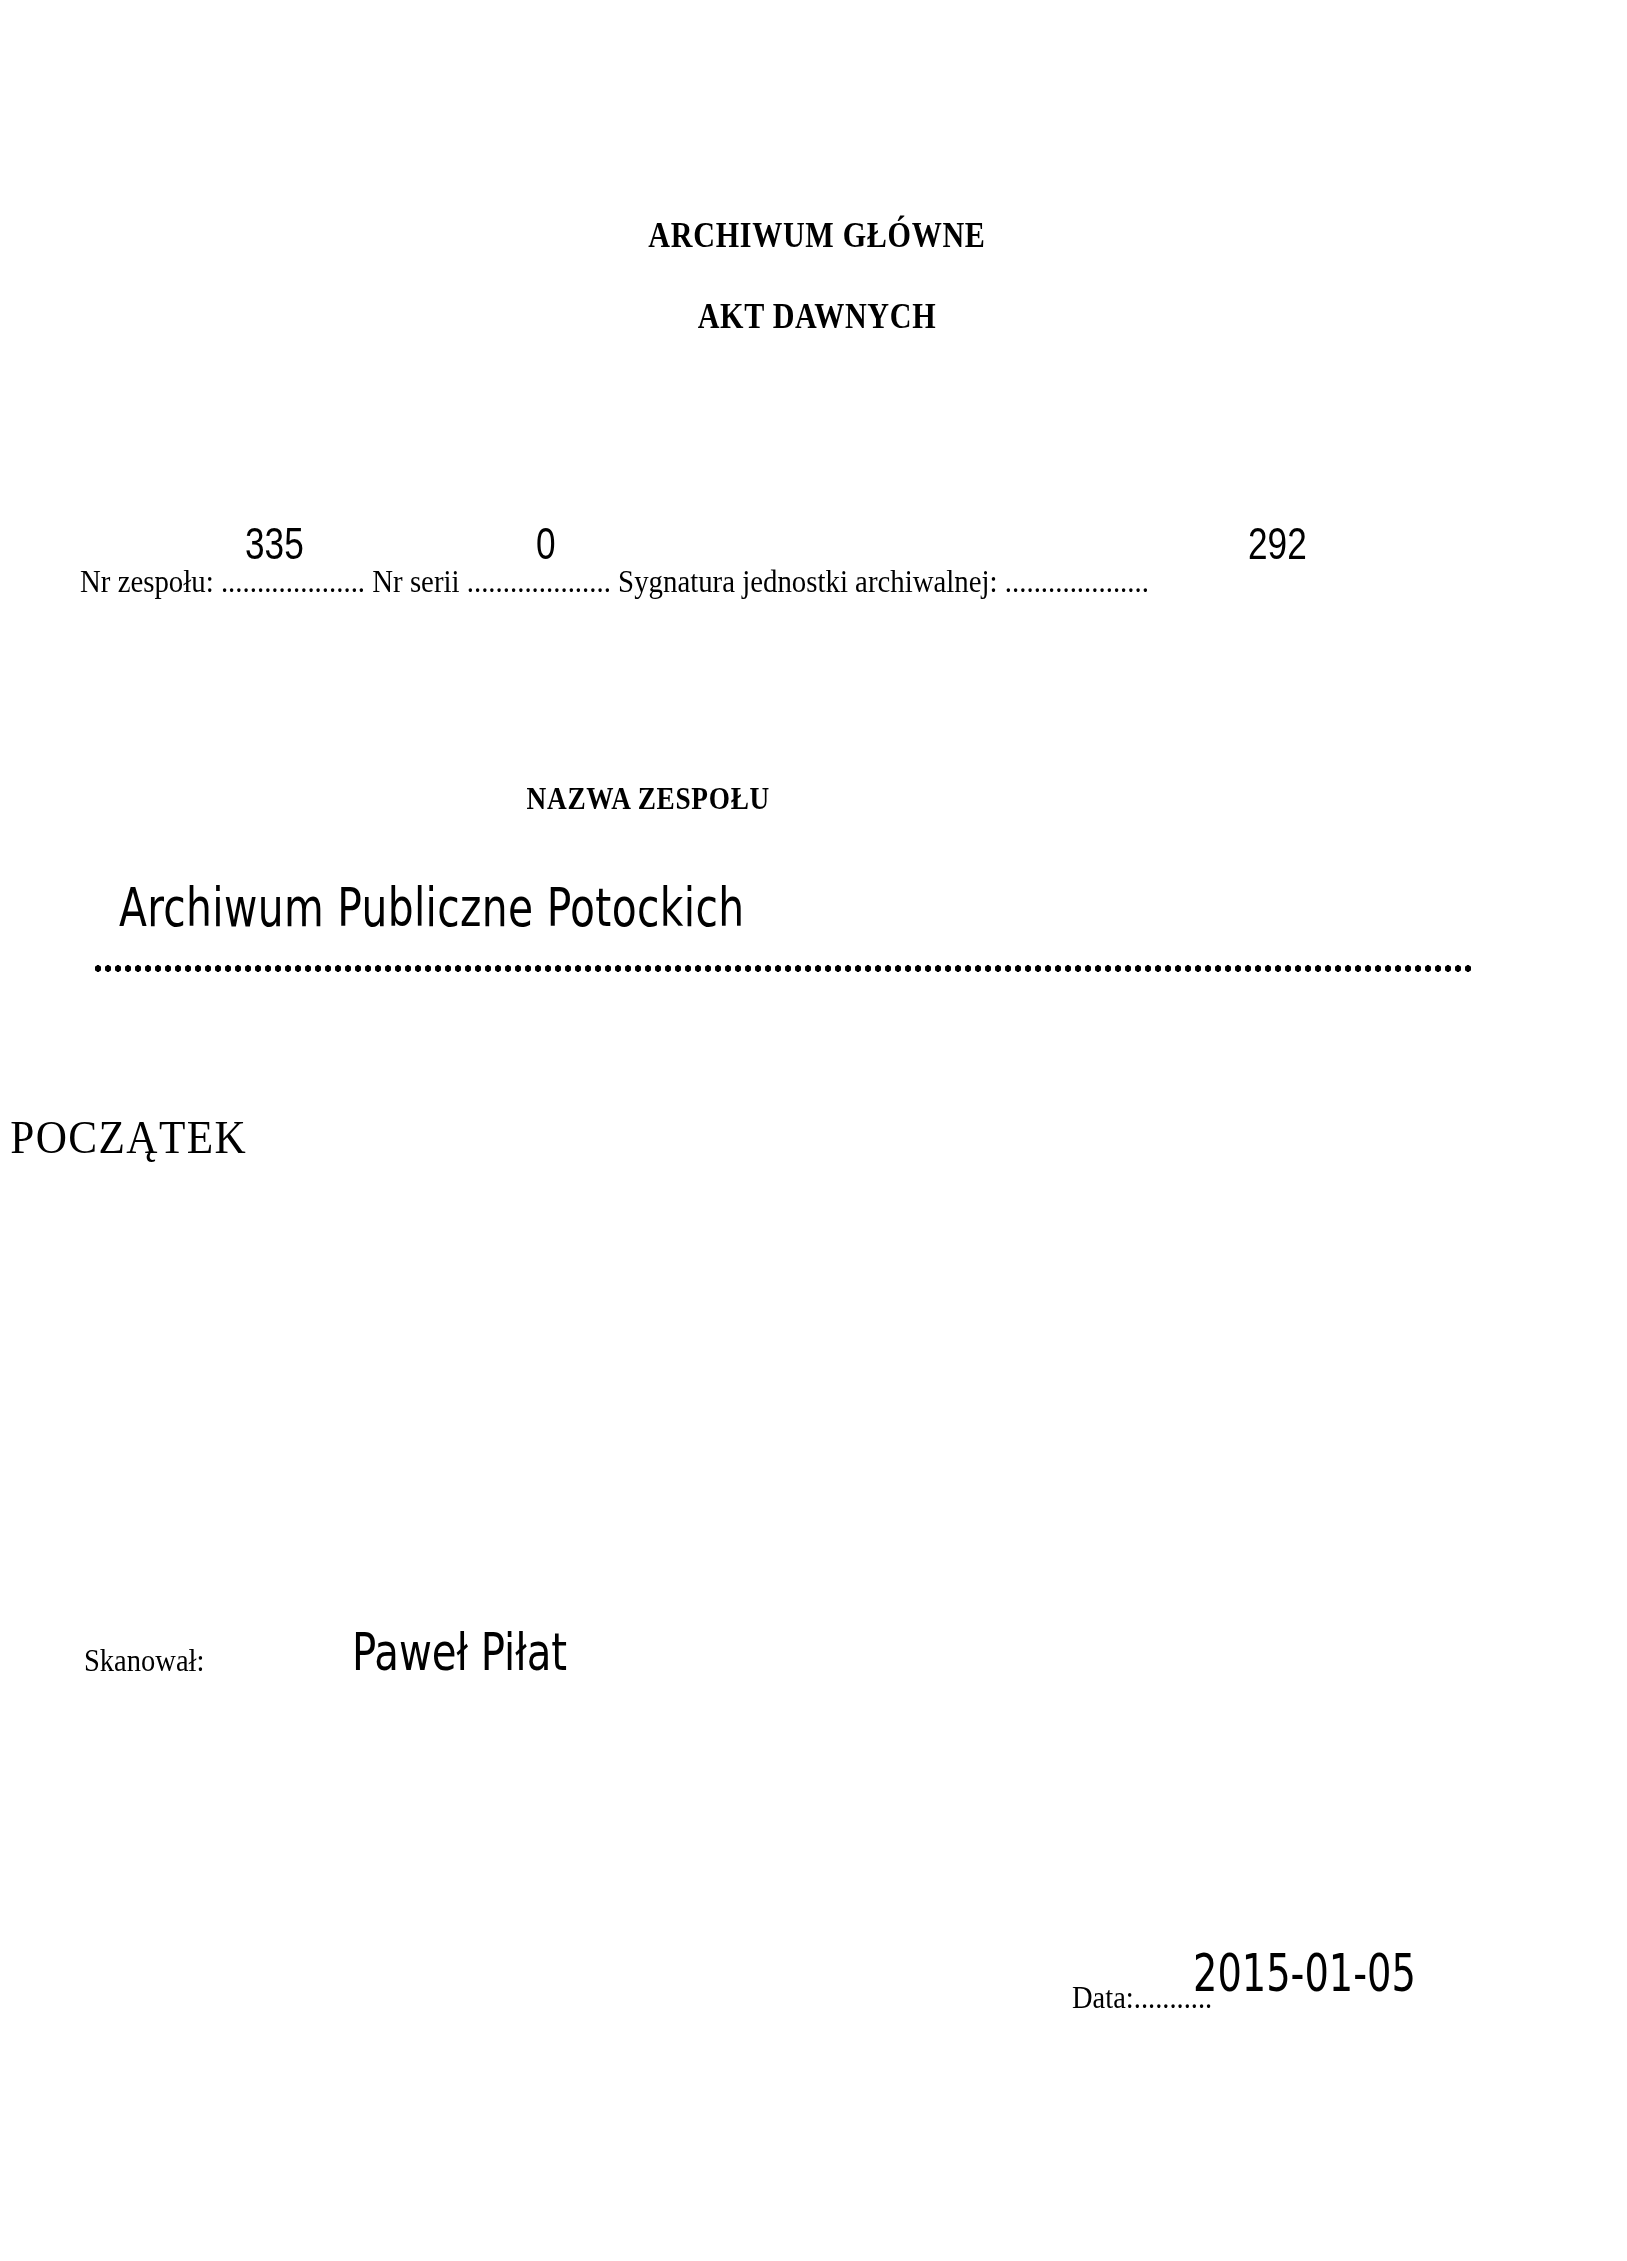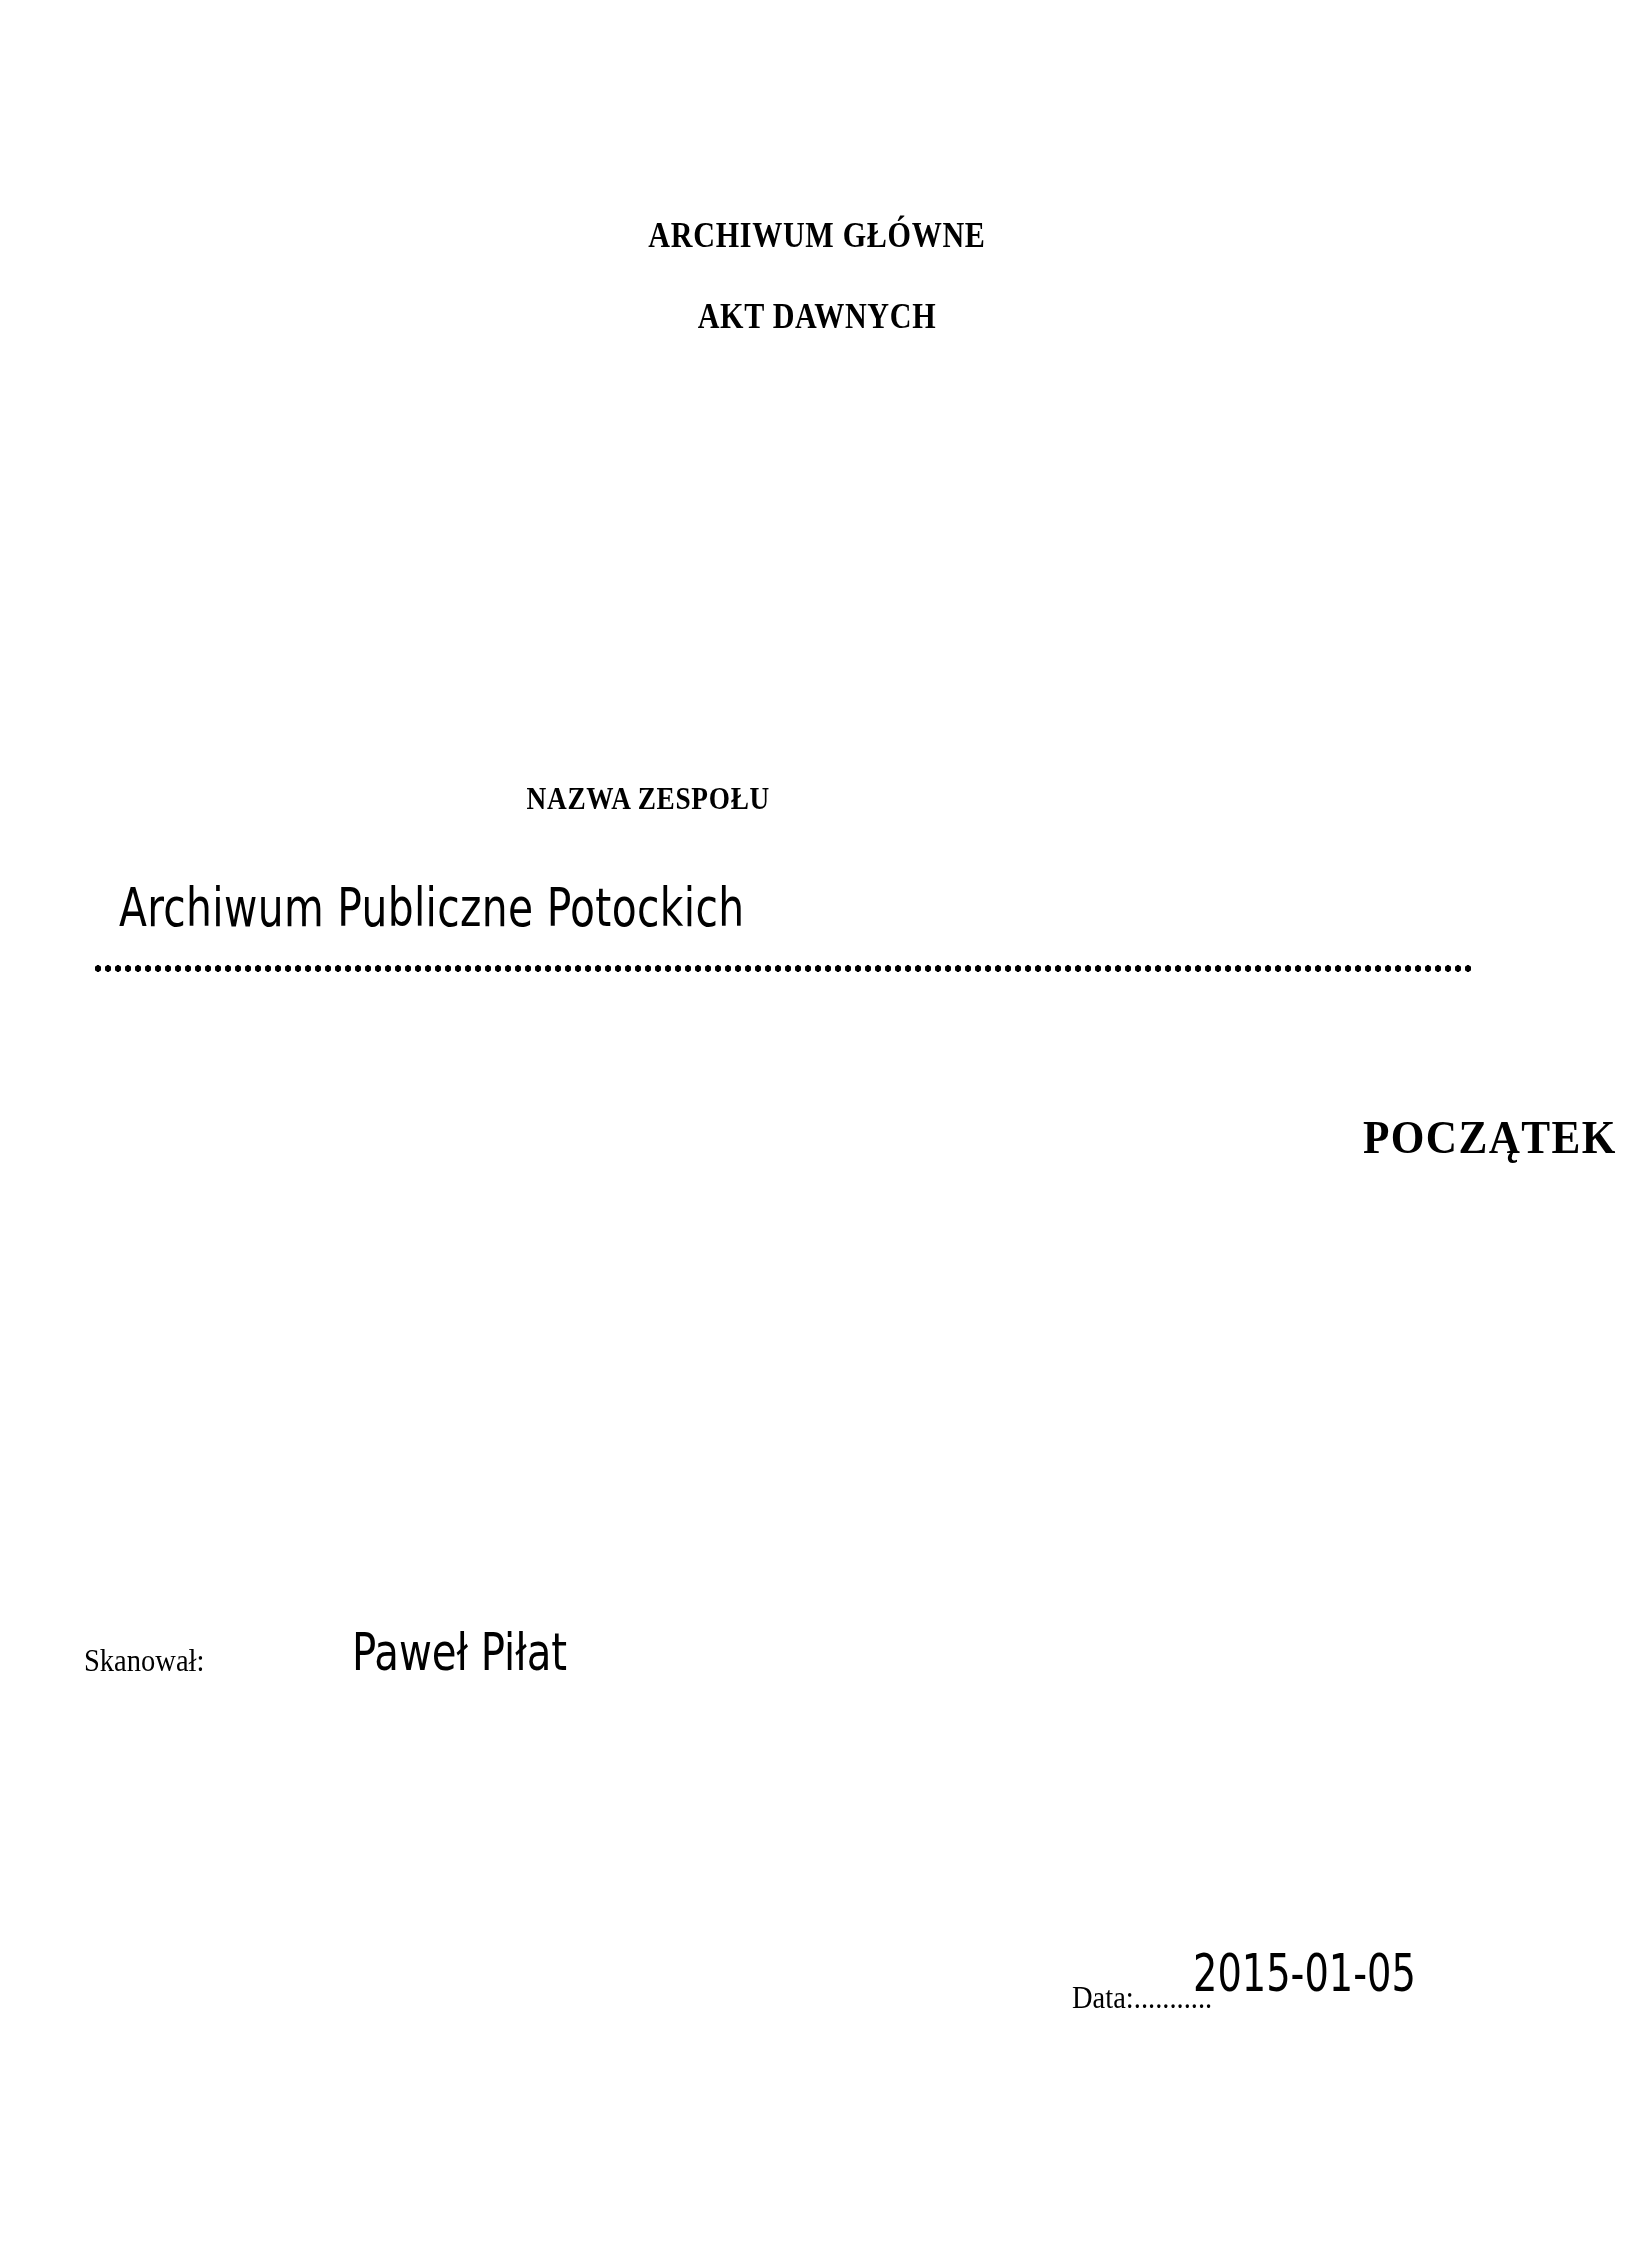--- a/index.html
+++ b/index.html
@@ -119,23 +119,23 @@
     background-size: 10px 10.7px;
     background-repeat: repeat-x;
   }
 
   
   .poczatek {
     position: absolute;
     left: 0;
     top: 1110px;
     width: 1628px;
-    text-align: right;
-    font-family: "Liberation Serif", "DejaVu Serif", serif;
-    font-weight: bold;
+    text-align: left;
+    font-family: "Liberation Serif", "DejaVu Serif", serif;
+    font-weight: normal;
     font-size: 47px;
     letter-spacing: 1.5px;
   }
   .poczatek span {
     display: inline-block;
     transform: scaleX(0.92);
   }
 
   
   .pracownia-row {
@@ -226,20 +226,29 @@
 </head>
 <body>
 
 <div class="page">
 
   <div class="header-block">
     <div class="header-line">ARCHIWUM GŁÓWNE</div>
     <div class="header-line second">AKT DAWNYCH</div>
   </div>
 
+  <div class="sig-row">
+    <div class="sig-text">Nr zespołu: .................... Nr serii .................... Sygnatura jednostki archiwalnej: ....................</div>
+
+    <div class="num num-zespol">335</div>
+
+    <div class="num num-seria">0</div>
+
+    <div class="num num-sygn">292</div>
+  </div>
 
   <div class="nazwa-label">
     <span>NAZWA ZESPOŁU</span>
   </div>
 
   <div class="collection-name">Archiwum Publiczne Potockich</div>
 
   <div class="dotted-rule"></div>
 
   <div class="poczatek">

